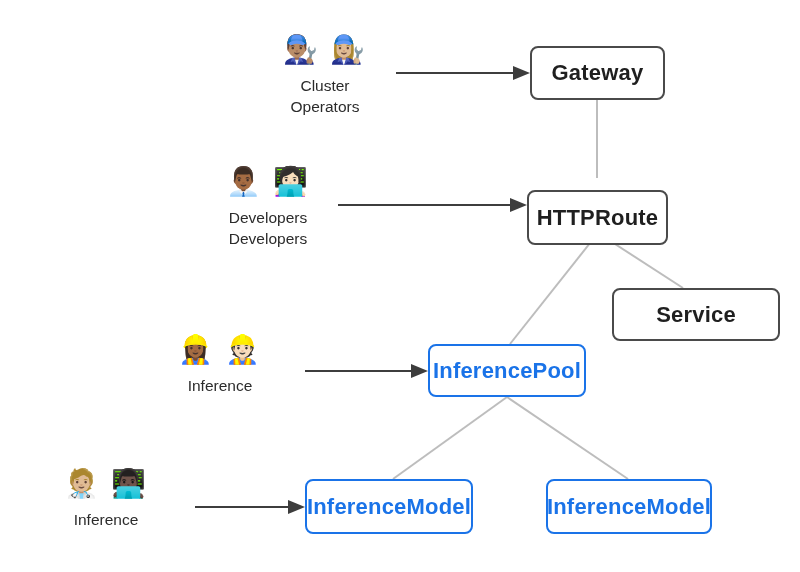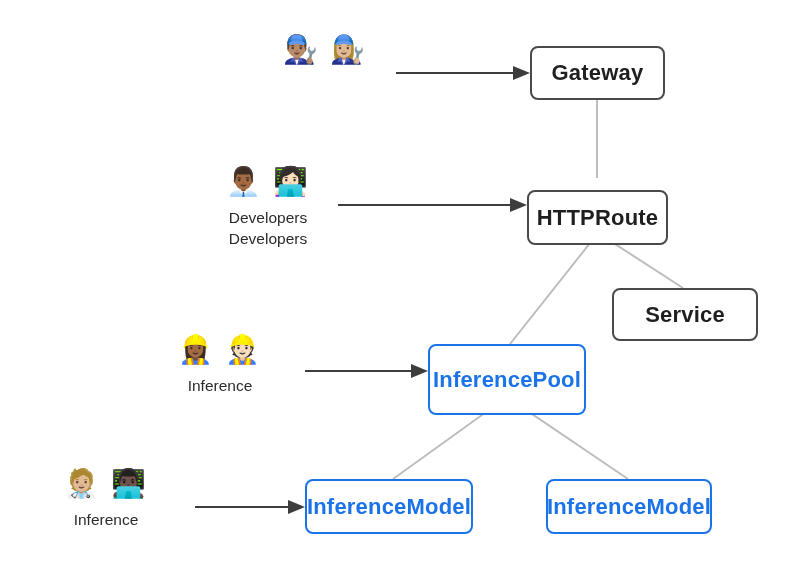--- a/index.html
+++ b/index.html
@@ -86,30 +86,34 @@
     <g>
       <line class="arrow-line" x1="195" y1="507" x2="290" y2="507"></line>
       <polygon class="arrow-head" points="305,507 288,500 288,514"></polygon>
     </g>
   </svg>
 
   <div class="node" style="left:530px;top:46px;width:135px;height:54px;">Gateway</div>
 
   <div class="node" style="left:527px;top:178px;width:141px;height:55px;margin-top:12px;">HTTPRoute</div>
 
-  <div class="node" style="left:612px;top:288px;width:146px;height:53px;">Service</div>
+  <div class="node" style="left:612px;top:288px;width:168px;height:53px;">Service</div>
 
-  <div class="node blue" style="left:428px;top:344px;width:158px;height:71px;">InferencePool</div>
+  <div class="node blue" style="left:428px;top:344px;width:158px;height:53px;">InferencePool</div>
 
   <div class="node blue" style="left:305px;top:479px;width:168px;height:55px;">InferenceModel</div>
 
   <div class="node blue" style="left:546px;top:479px;width:166px;height:55px;">InferenceModel</div>
 
   <div class="persona" style="left:245px;top:30px;width:160px;">
     <span class="emojis">👨🏽‍🔧 👩🏼‍🔧</span>
+    <span class="label">
+      <span>Cluster</span><br>
+      <span>Operators</span>
+    </span>
   </div>
 
   <div class="persona" style="left:188px;top:162px;width:160px;">
     <span class="emojis">👨🏾‍💼 👩🏻‍💻</span>
     <span class="label">
       <span>Developers</span><br>
       <span>Developers</span>
     </span>
   </div>
 

